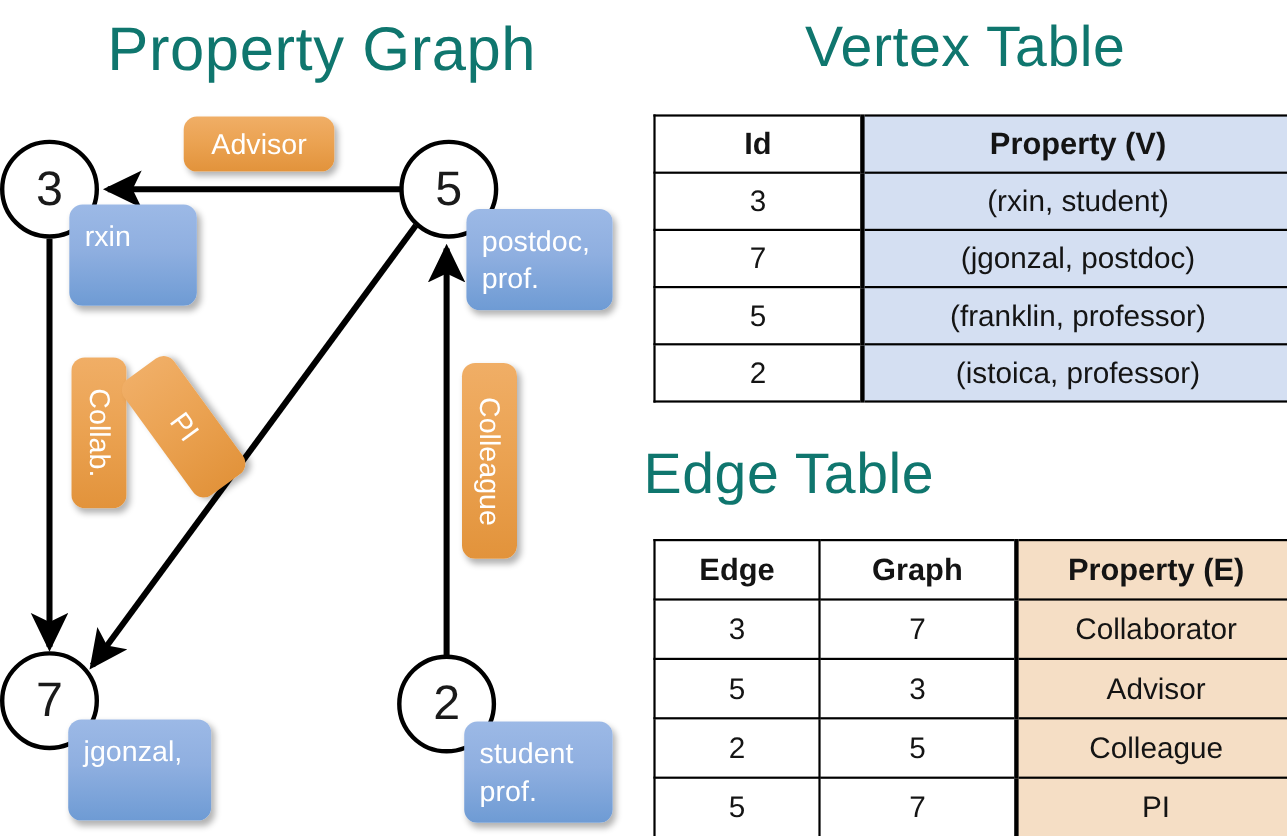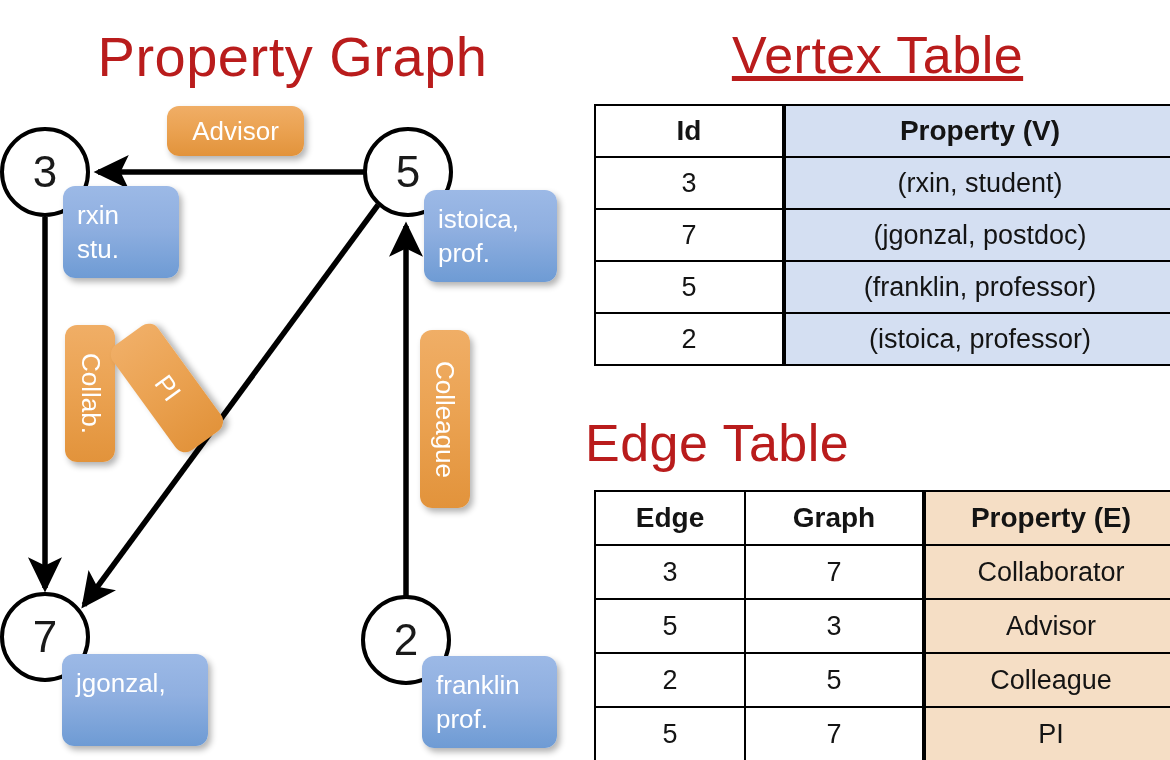--- a/index.html
+++ b/index.html
@@ -13,37 +13,35 @@
     position: relative;
     font-family: "Liberation Sans", sans-serif;
     overflow: hidden;
   }
 
   
   .title {
     position: absolute;
     font-family: "Liberation Sans", sans-serif;
     font-weight: 300;
-    color: #b91c1c;
+    color: #0f766e;
     letter-spacing: 0.5px;
     white-space: nowrap;
-    margin-top: 12px;
   }
   #title-property-graph {
     left: 0px; top: 12px; width: 585px;
     text-align: center;
     font-size: 56px;
     line-height: 66px;
   }
   #title-vertex-table {
     left: 585px; top: 12px; width: 585px;
     text-align: center;
     font-size: 52px;
     line-height: 62px;
-    text-decoration: underline;
   }
   #title-edge-table {
     left: 585px; top: 400px; width: 585px;
     text-align: left;
     font-size: 52px;
     line-height: 62px;
   }
 
   
   #graph-panel {
@@ -168,34 +166,33 @@
   <div class="eprop" style="left:139px; top:323px; width:56px; height:130px; transform: rotate(-36deg);">
     <span class="lbl" style="transform: rotate(90deg);">PI</span>
   </div>
 
   <div class="eprop rot90" style="left:420px; top:330px; width:50px; height:178px;">
     <span class="lbl">Colleague</span>
   </div>
 
   <div class="vprop" style="left:63px; top:186px; width:116px; height:92px;">
     <div>rxin</div>
-    <div>stu.</div>
   </div>
 
   <div class="vprop" style="left:424px; top:190px; width:133px; height:92px;">
-    <div>istoica,</div>
+    <div>postdoc,</div>
     <div>prof.</div>
   </div>
 
-  <div class="vprop" style="left:62px; top:654px; width:146px; height:92px;">
+  <div class="vprop" style="left:62px; top:654px; width:130px; height:92px;">
     <div>jgonzal,</div>
   </div>
 
   <div class="vprop" style="left:422px; top:656px; width:135px; height:92px;">
-    <div>franklin</div>
+    <div>student</div>
     <div>prof.</div>
   </div>
 
   <div class="node" style="left:0px; top:127px;">
     <span>3</span>
   </div>
   <div class="node" style="left:363px; top:127px;">
     <span>5</span>
   </div>
   <div class="node" style="left:0px; top:592px;">

